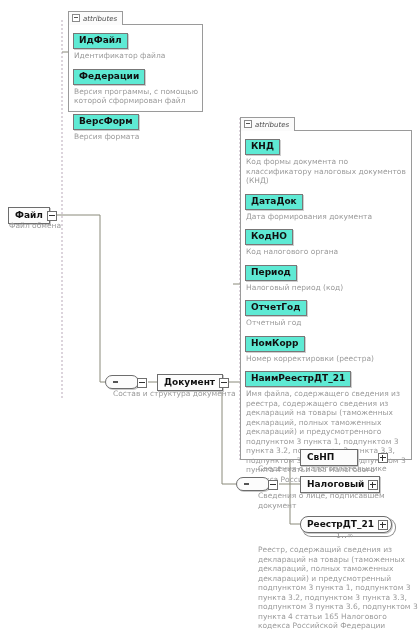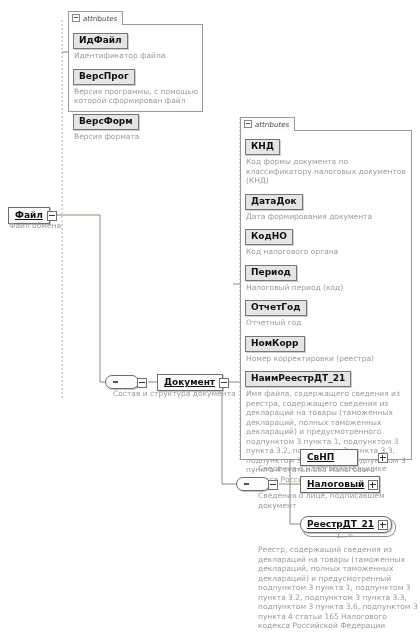--- a/index.html
+++ b/index.html
@@ -48,21 +48,21 @@
     background:#ffffff;
     margin-top:-1px;
     padding:3px 4px 5px 4px;
     box-sizing:border-box;
   }
 
   
   .chip{
     display:inline-block;
     border:1px solid #777;
-    background:#e5e5e5;
+    background:#5eead4;
     font-size:9px;
     font-weight:bold;
     line-height:11px;
     padding:1px 5px 2px 5px;
     margin:2px 0 1px 0;
     box-shadow:1px 1px 0 #cfcfcf;
     white-space:nowrap;
     color:#111;
   }
   .desc{
@@ -82,21 +82,20 @@
     font-size:9px;
     font-weight:bold;
     line-height:11px;
     padding:2px 3px 2px 6px;
     white-space:nowrap;
     display:flex;
     align-items:center;
     gap:4px;
     color:#111;
     box-sizing:border-box;
-    text-decoration:underline;
   }
   .node.stacked{
     box-shadow:1px 1px 0 #c9c9c9, 3px 3px 0 #ffffff, 3px 3px 0 1px #8d8d8d;
   }
   .node .hbox{
     display:inline-block;
     width:8px;height:8px;
     border:1px solid #6f6f6f;
     background:#fff;
     position:relative;
@@ -183,21 +182,21 @@
     <line x1="290" y1="524" x2="300" y2="524" stroke="#8a8a7a" stroke-width="1"></line>
   </svg>
 
   <div class="attrpanel" style="left:68px;top:6px;width:135px;">
     <div class="tab">
       <span class="minus"></span><span>attributes</span>
     </div>
     <div class="body" style="height:88px;">
       <div class="chip">ИдФайл</div>
       <div class="desc">Идентификатор файла</div>
-      <div class="chip">ВерсПрог</div>
+      <div class="chip">Федерации</div>
       <div class="desc">Версия программы, с помощью которой сформирован файл</div>
       <div class="chip">ВерсФорм</div>
       <div class="desc">Версия формата</div>
     </div>
   </div>
 
   <div class="node" style="left:8px;top:207px;width:42px;">
     <span>Файл</span>
     <span class="hbox empty"></span>
   </div>

